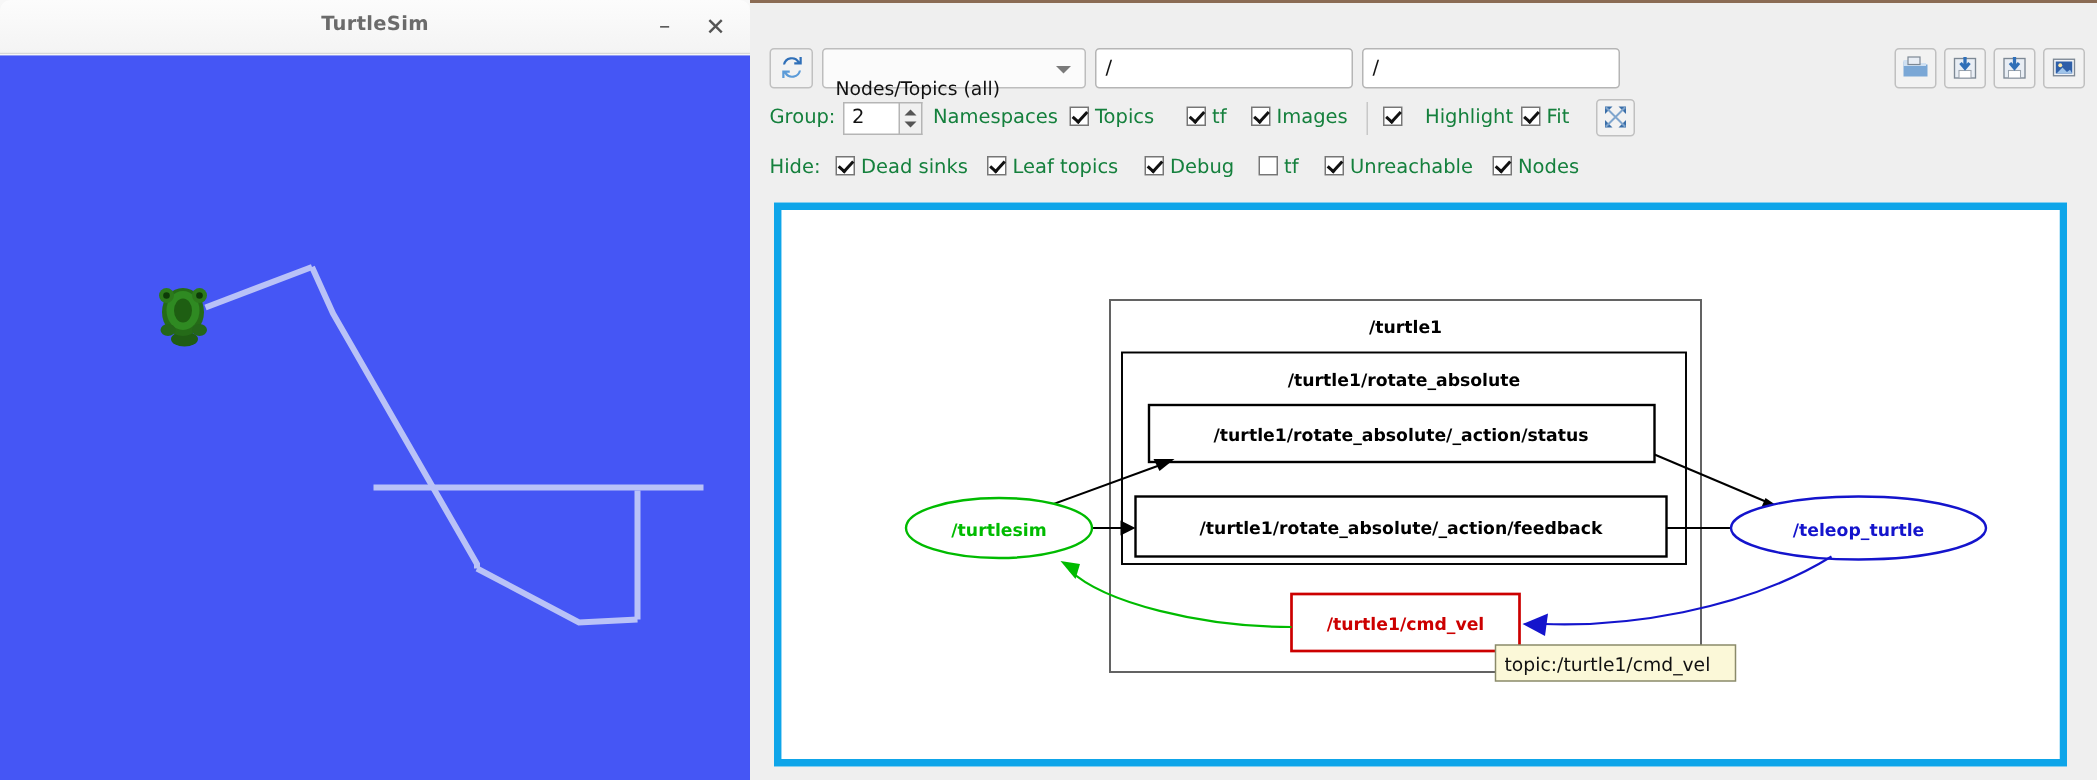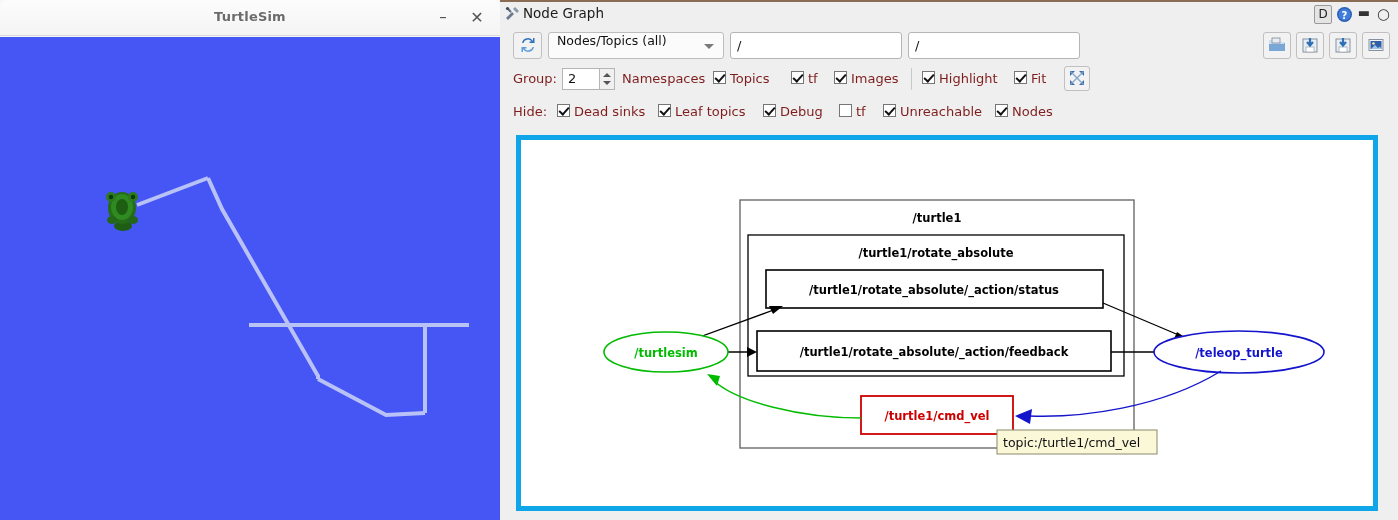--- a/index.html
+++ b/index.html
@@ -64,40 +64,40 @@
   .row1{position:absolute;left:0;top:31px;width:898px;height:32px;}
   .icon-btn{
     position:absolute;width:29px;height:27px;background:#f2f2f2;
     border:1px solid #c0c0c0;border-radius:3px;box-sizing:border-box;
   }
   .icon-btn svg{display:block;margin:3px auto 0;}
   .combo{
     position:absolute;left:48px;top:1px;width:176px;height:27px;
     background:#fbfbfb;border:1px solid #bdbdbd;border-radius:3px;
     box-sizing:border-box;font-size:12.5px;color:#111;
-    padding:0 0 0 8px;
+    padding:18px 0 0 8px;
   }
   .combo-arrow{
     position:absolute;right:9px;top:11px;width:0;height:0;
     border-left:5px solid transparent;border-right:5px solid transparent;
     border-top:5px solid #7a7a7a;
   }
   .txtfield{
     position:absolute;top:1px;height:27px;background:#ffffff;
     border:1px solid #b5b5b5;border-radius:3px;box-sizing:border-box;
     font-size:13px;color:#111;padding:5px 0 0 6px;
   }
   .f1{left:230px;width:172px;}
   .f2{left:408px;width:172px;}
   .tb-right{position:absolute;right:8px;top:1px;display:flex;gap:5px;}
   .tb-right .icon-btn{position:relative;width:28px;height:27px;}
 
   .row2{position:absolute;left:0;top:68px;width:898px;height:26px;}
   .row3{position:absolute;left:0;top:101px;width:898px;height:26px;}
-  .lbl{position:absolute;font-size:13px;color:#7f1d1d;top:3px;white-space:nowrap;}
+  .lbl{position:absolute;font-size:13px;color:#15803d;top:3px;white-space:nowrap;}
   .spin{
     position:absolute;left:62px;top:0;width:38px;height:22px;
     background:#fff;border:1px solid #b5b5b5;box-sizing:border-box;
     font-size:13px;padding:2px 0 0 5px;color:#111;
   }
   .spin-btns{
     position:absolute;left:100px;top:0;width:15px;height:22px;
     background:#f0f0f0;border:1px solid #b5b5b5;border-left:none;box-sizing:border-box;
   }
   .spin-up,.spin-dn{position:absolute;left:3px;width:0;height:0;
@@ -164,44 +164,20 @@
           <ellipse cx="112" cy="183" rx="5" ry="4" fill="#24661a"></ellipse>
           <ellipse cx="133" cy="183" rx="5" ry="4" fill="#24661a"></ellipse>
         </g>
       </svg>
     </div>
   </div>
 
   <div class="nodegraph">
     <div class="ng-topline"></div>
 
-    <div class="ng-titlebar">
-      <span class="ng-title-ico">
-        <svg width="16" height="16" viewBox="0 0 16 16">
-          <path d="M1 12 L7 6 L9 8 L3 14 Z" fill="#6b7a8f"></path>
-          <path d="M10 1 L14 5 L12 7 L8 3 Z" fill="#8a99ab"></path>
-          <path d="M2 2 L6 6" stroke="#5b6a7c" stroke-width="2"></path>
-          <circle cx="2.5" cy="2.5" r="1.6" fill="#3e4a58"></circle>
-        </svg>
-      </span>
-      <span class="ng-title-txt">Node Graph</span>
-
-      <div class="dock-ctrls">
-        <div class="dock-d">D</div>
-        <span class="dock-help">
-          <svg width="17" height="17" viewBox="0 0 17 17">
-            <circle cx="8.5" cy="8.5" r="7.5" fill="#2b5fb5"></circle>
-            <circle cx="8.5" cy="8.5" r="6" fill="#3f7ddd"></circle>
-            <text x="8.5" y="12.5" font-size="10" font-weight="bold" fill="#ffffff" text-anchor="middle" font-family="DejaVu Sans, sans-serif">?</text>
-          </svg>
-        </span>
-        <div class="dock-min">▬</div>
-        <div class="dock-close">○</div>
-      </div>
-    </div>
 
     <div class="row1">
       <div class="icon-btn" style="left:13px;top:1px;">
         <svg width="18" height="18" viewBox="0 0 18 18">
           <path d="M3 7 A6 6 0 0 1 14 5 L14 2 L15.5 2 L15.5 7 L10.5 7 L10.5 5.5 L12.6 5.5 A4.6 4.6 0 0 0 4.4 7 Z" fill="#2f6fb8"></path>
           <path d="M15 11 A6 6 0 0 1 4 13 L4 16 L2.5 16 L2.5 11 L7.5 11 L7.5 12.5 L5.4 12.5 A4.6 4.6 0 0 0 13.6 11 Z" fill="#5b9bd8"></path>
         </svg>
       </div>
 
       <div class="combo">
@@ -259,21 +235,21 @@
 
       <span class="cbx on" style="left:291px;"></span>
       <span class="lbl" style="left:308px;">tf</span>
 
       <span class="cbx on" style="left:334px;"></span>
       <span class="lbl" style="left:351px;">Images</span>
 
       <span class="vsep" style="left:411px;"></span>
 
       <span class="cbx on" style="left:422px;"></span>
-      <span class="lbl" style="left:439px;">Highlight</span>
+      <span class="lbl" style="left:450px;">Highlight</span>
 
       <span class="cbx on" style="left:514px;"></span>
       <span class="lbl" style="left:531px;">Fit</span>
 
       <div class="fitbtn" style="left:564px;">
         <span>
           <svg width="18" height="18" viewBox="0 0 18 18" style="display:block;margin:2px auto 0;">
             <path d="M2 2 L7 2 L2 7 Z" fill="#3a6ea8"></path>
             <path d="M16 2 L11 2 L16 7 Z" fill="#3a6ea8"></path>
             <path d="M2 16 L7 16 L2 11 Z" fill="#3a6ea8"></path>

